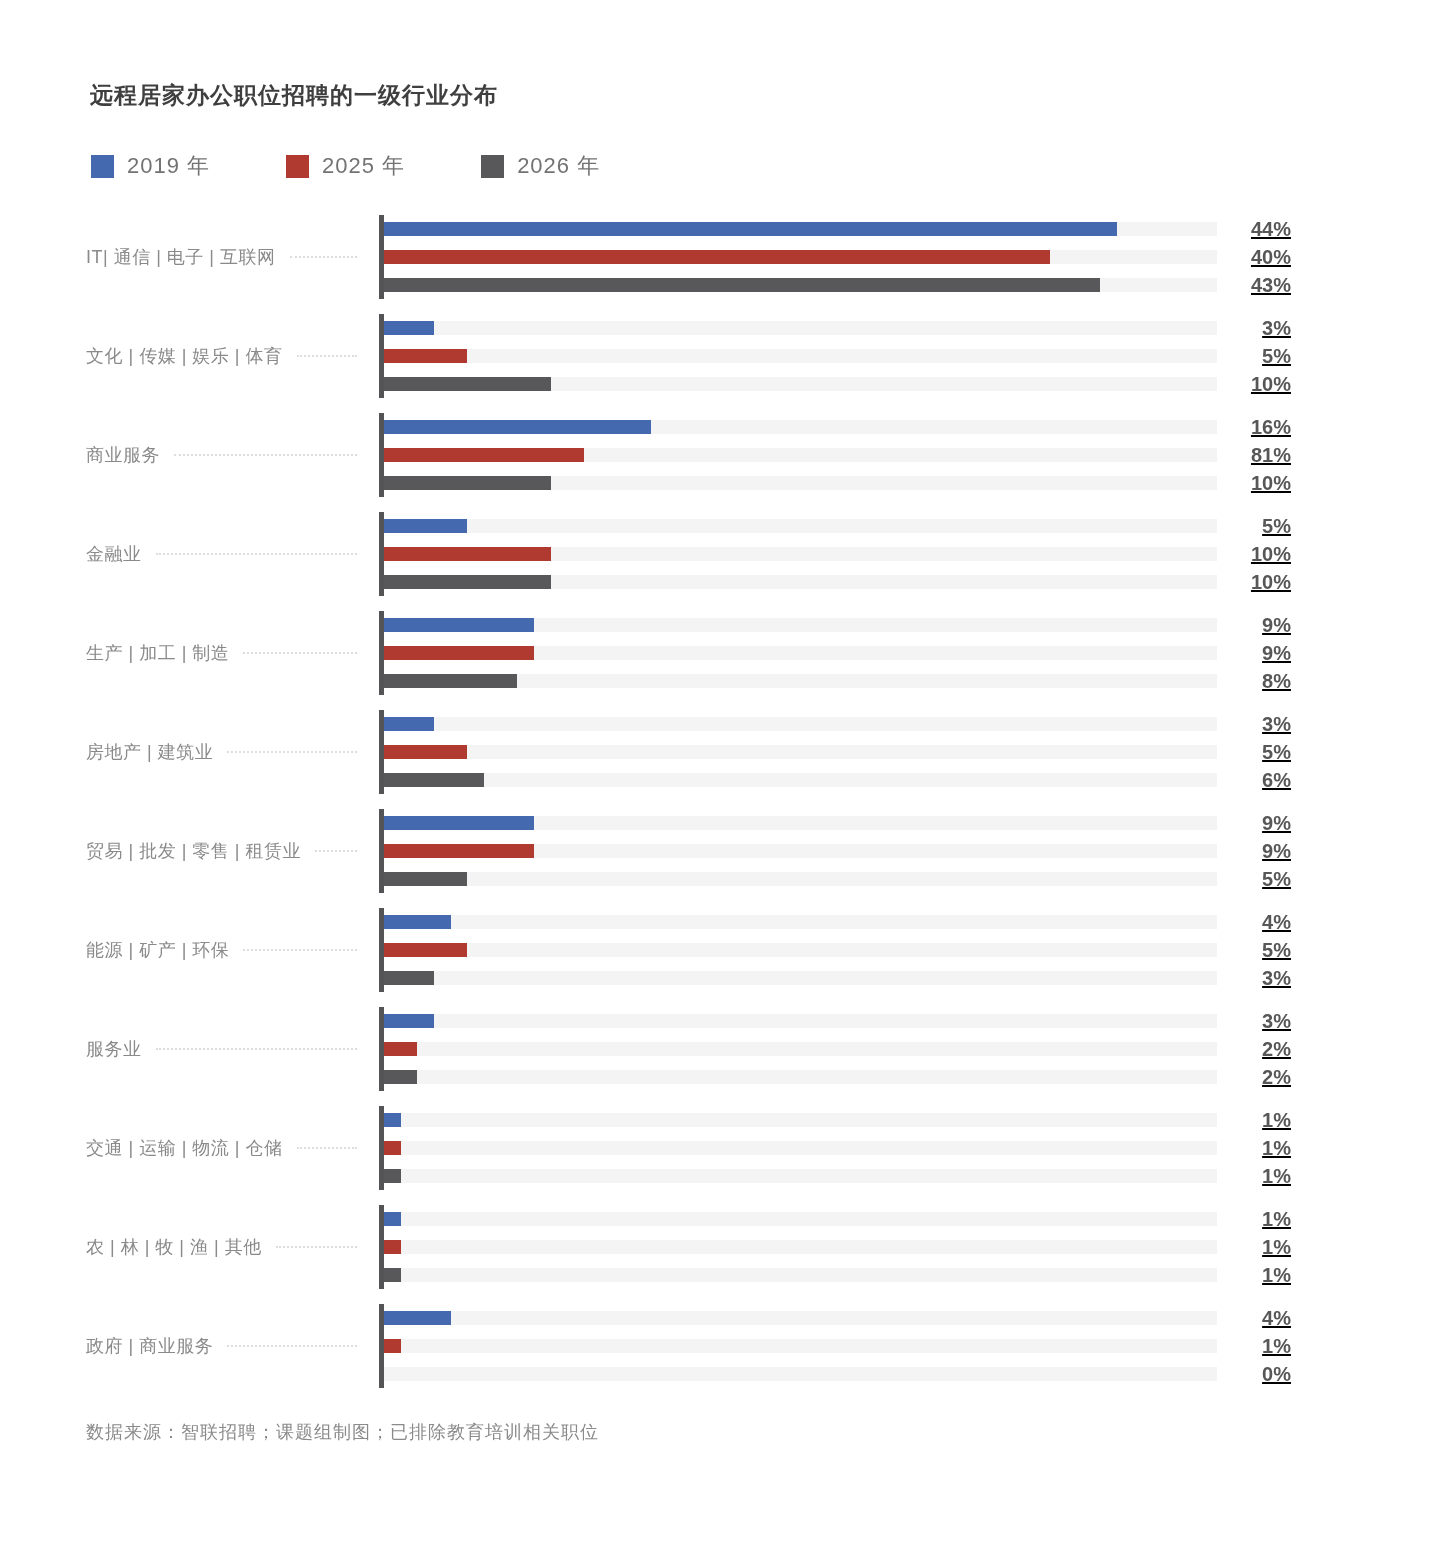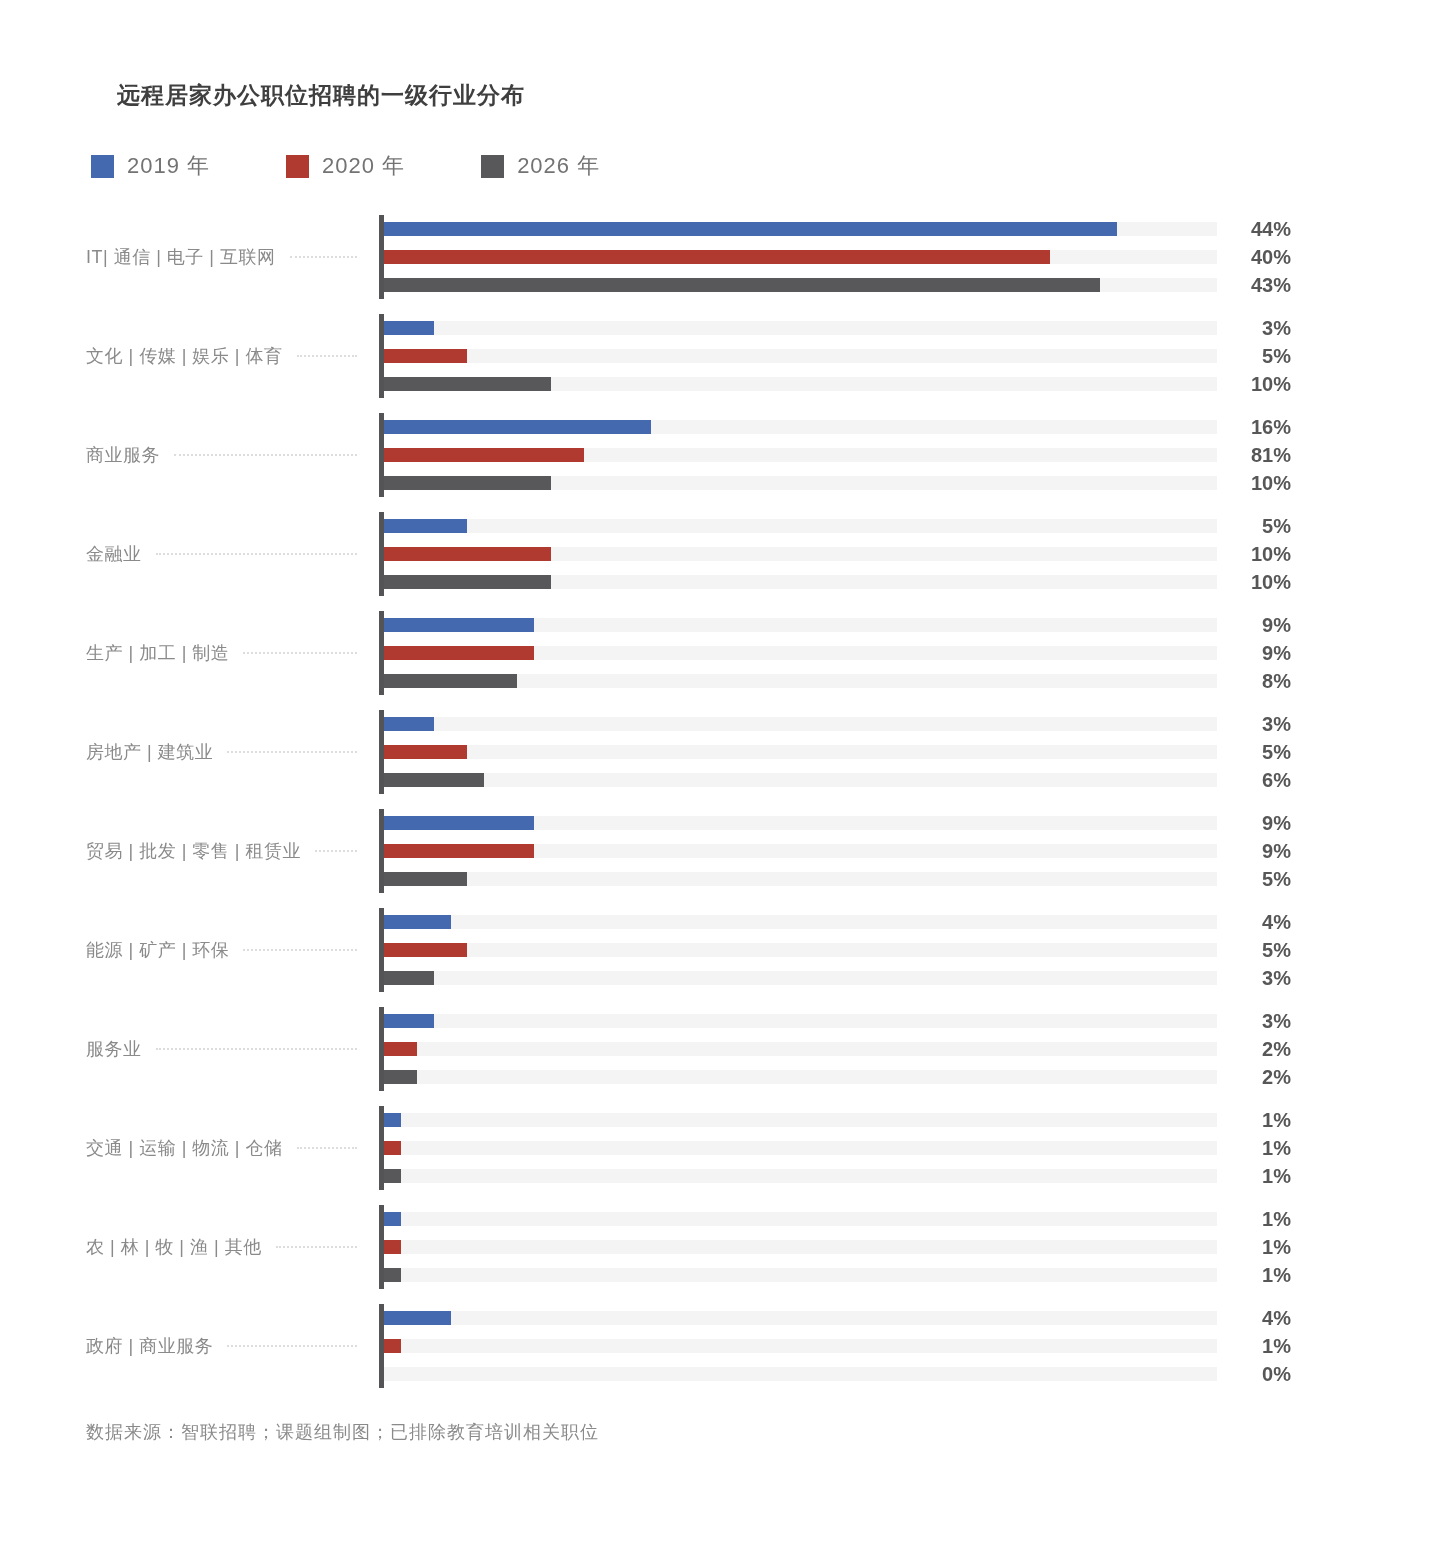--- a/index.html
+++ b/index.html
@@ -6,21 +6,21 @@
   html, body { background: #ffffff; }
   .page {
     position: relative;
     width: 1429px;
     height: 1545px;
     background: #ffffff;
     font-family: "Liberation Sans", "DejaVu Sans", sans-serif;
     overflow: hidden;
   }
   .title {
-    padding: 80px 0 0 117px;
+    padding: 80px 0 0 90px;
     font-size: 23px;
     font-weight: bold;
     color: #3f3f3f;
     letter-spacing: 1px;
   }
   .legend {
     display: flex;
     align-items: center;
     margin: 40px 0 0 91px;
     gap: 76px;
@@ -76,21 +76,21 @@
   .track {
     position: relative;
     width: 100%;
     height: 14px;
     background: #f4f4f5;
   }
   .bar {
     position: absolute;
     left: 0; top: 0; bottom: 0;
   }
-  .vals { width: 74px; }
+  .vals { width: 74px; text-decoration: underline; }
   .val {
     height: 28px;
     line-height: 28px;
     text-align: right;
     font-size: 20px;
     font-weight: bold;
     color: #575757;
   }
   .footer {
     margin: 32px 12px 0 86px;
@@ -104,21 +104,21 @@
 
 <div class="page">
   <h1 class="title">远程居家办公职位招聘的一级行业分布</h1>
   <div class="legend" id="legend">
       <div class="legend-item">
         <span class="legend-swatch" style="background: rgb(69, 105, 174);"></span>
         <span class="legend-label">2019 年</span>
       </div>
       <div class="legend-item">
         <span class="legend-swatch" style="background: rgb(176, 58, 48);"></span>
-        <span class="legend-label">2020 年</span>
+        <span class="legend-label">2025 年</span>
       </div>
       <div class="legend-item">
         <span class="legend-swatch" style="background: rgb(88, 88, 90);"></span>
         <span class="legend-label">2026 年</span>
       </div>
     </div>
   <div class="chart" id="chart">
       <div class="group">
         <div class="cat">
           <span class="cat-text">IT| 通信 | 电子 | 互联网</span>

